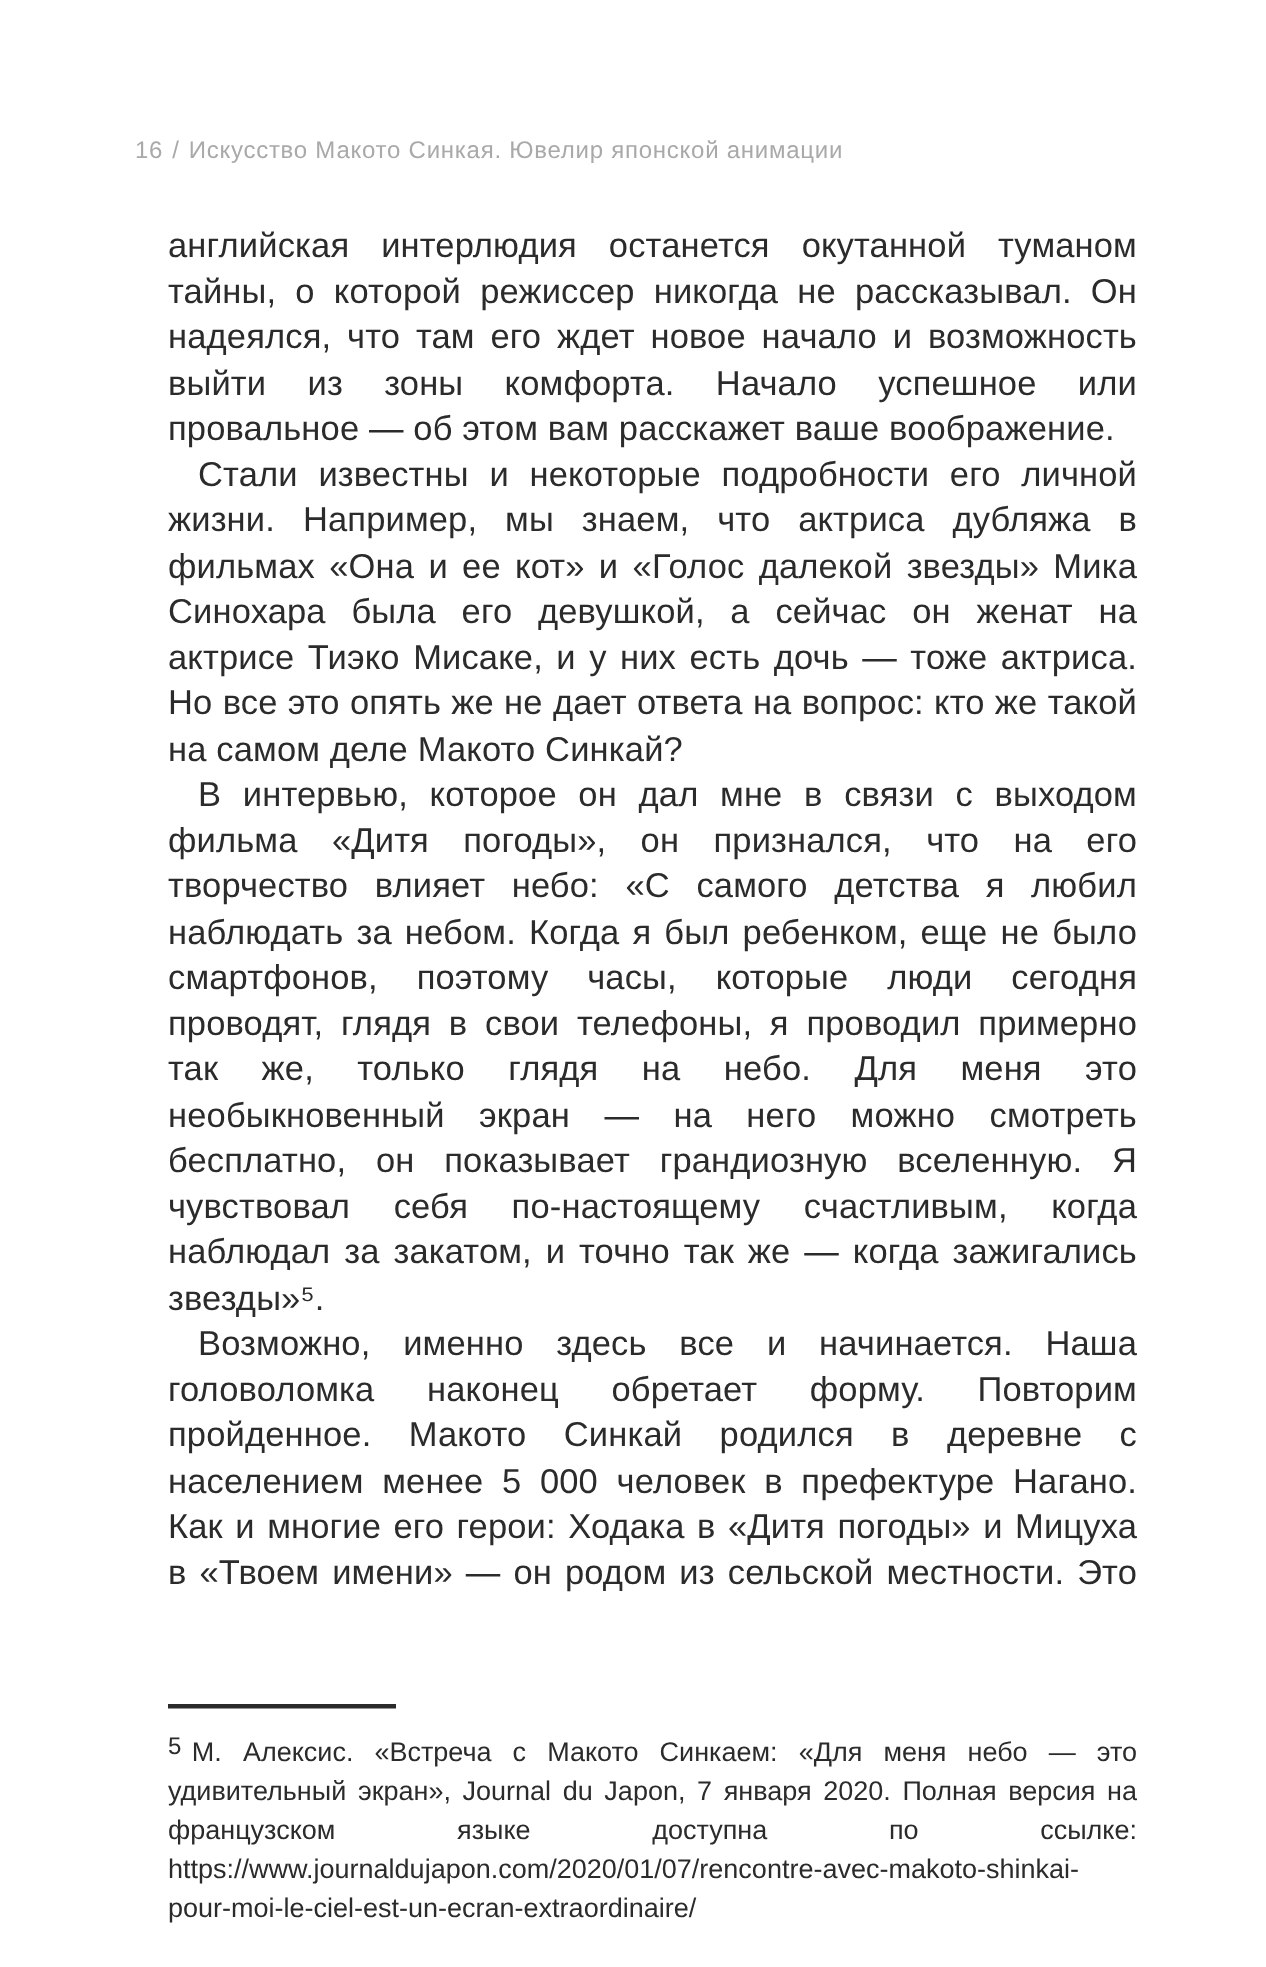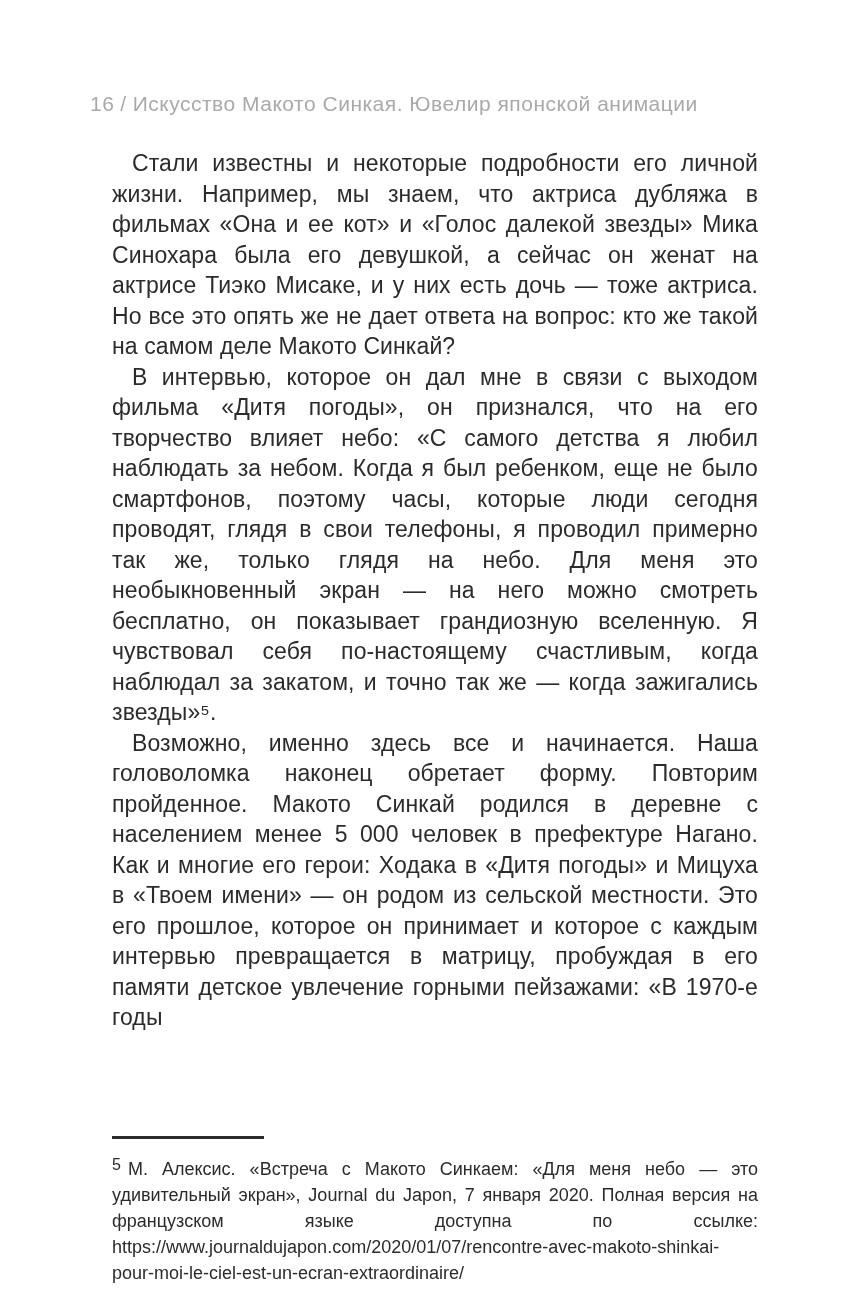--- a/index.html
+++ b/index.html
@@ -13,21 +13,21 @@
     height: 1311px;
     background: var(--page-bg, #ffffff);
     font-family: "Liberation Sans", sans-serif;
     overflow: hidden;
   }
   .running-header {
     position: absolute;
     top: 92px;
     left: 90px;
     right: 87px;
-    font-size: 21px;
+    font-size: 16px;
     font-weight: 400;
     letter-spacing: 0.5px;
     color: var(--header-color, #a9a9a9);
     white-space: nowrap;
   }
   .running-header .sep {
     padding: 0 6px;
   }
   .body-text {
     position: absolute;
@@ -77,20 +77,21 @@
 </head>
 <body>
 
 <div class="page">
 
   <div class="running-header">
     <span>16</span><span class="sep">/</span><span>Искусство Макото Синкая. Ювелир японской анимации</span>
   </div>
 
   <div class="body-text">
+    <p>английская интерлюдия останется окутанной туманом тайны, о которой режиссер никогда не рассказывал. Он надеялся, что там его ждет новое начало и возможность выйти из зоны комфорта. Начало успешное или провальное — об этом вам расскажет ваше воображение.</p>
     <p class="indent">Стали известны и некоторые подробности его личной жизни. Например, мы знаем, что актриса дубляжа в фильмах «Она и ее кот» и «Голос далекой звезды» Мика Синохара была его девушкой, а сейчас он женат на актрисе Тиэко Мисаке, и у них есть дочь — тоже актриса. Но все это опять же не дает ответа на вопрос: кто же такой на самом деле Макото Синкай?</p>
     <p class="indent">В интервью, которое он дал мне в связи с выходом фильма «Дитя погоды», он признался, что на его творчество влияет небо: «С самого детства я любил наблюдать за небом. Когда я был ребенком, еще не было смартфонов, поэтому часы, которые люди сегодня проводят, глядя в свои телефоны, я проводил примерно так же, только глядя на небо. Для меня это необыкновенный экран — на него можно смотреть бесплатно, он показывает грандиозную вселенную. Я чувствовал себя по-настоящему счастливым, когда наблюдал за закатом, и точно так же — когда зажигались звезды»⁵.</p>
     <p class="indent">Возможно, именно здесь все и начинается. Наша головоломка наконец обретает форму. Повторим пройденное. Макото Синкай родился в деревне с населением менее 5 000 человек в префектуре Нагано. Как и многие его герои: Ходака в «Дитя погоды» и Мицуха в «Твоем имени» — он родом из сельской местности. Это его прошлое, которое он принимает и которое с каждым интервью превращается в матрицу, пробуждая в его памяти детское увлечение горными пейзажами: «В 1970-е годы</p>
   </div>
 
   <div class="footnote">
     <div class="footnote-rule"></div>
     <div class="footnote-body">
       <span class="footnote-marker">5</span><span>М. Алексис. «Встреча с Макото Синкаем: «Для меня небо — это удивительный экран», Journal du Japon, 7 января 2020. Полная версия на французском языке доступна по ссылке: https://www.journaldujapon.com/2020/01/07/rencontre-avec-makoto-shinkai-pour-moi-le-ciel-est-un-ecran-extraordinaire/</span>
     </div>

